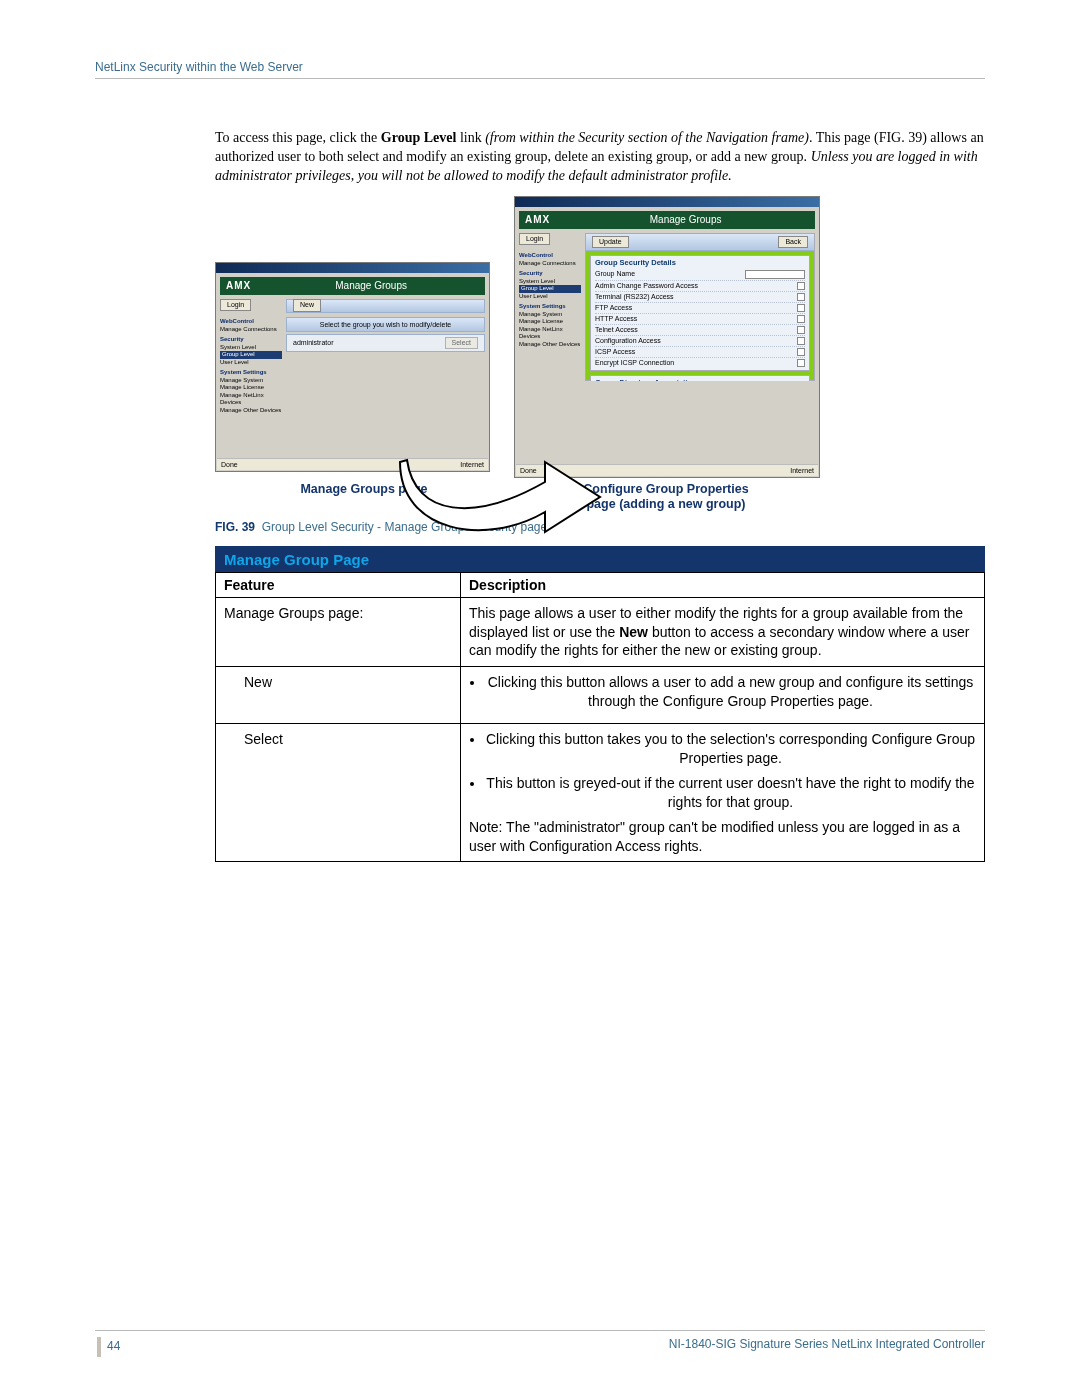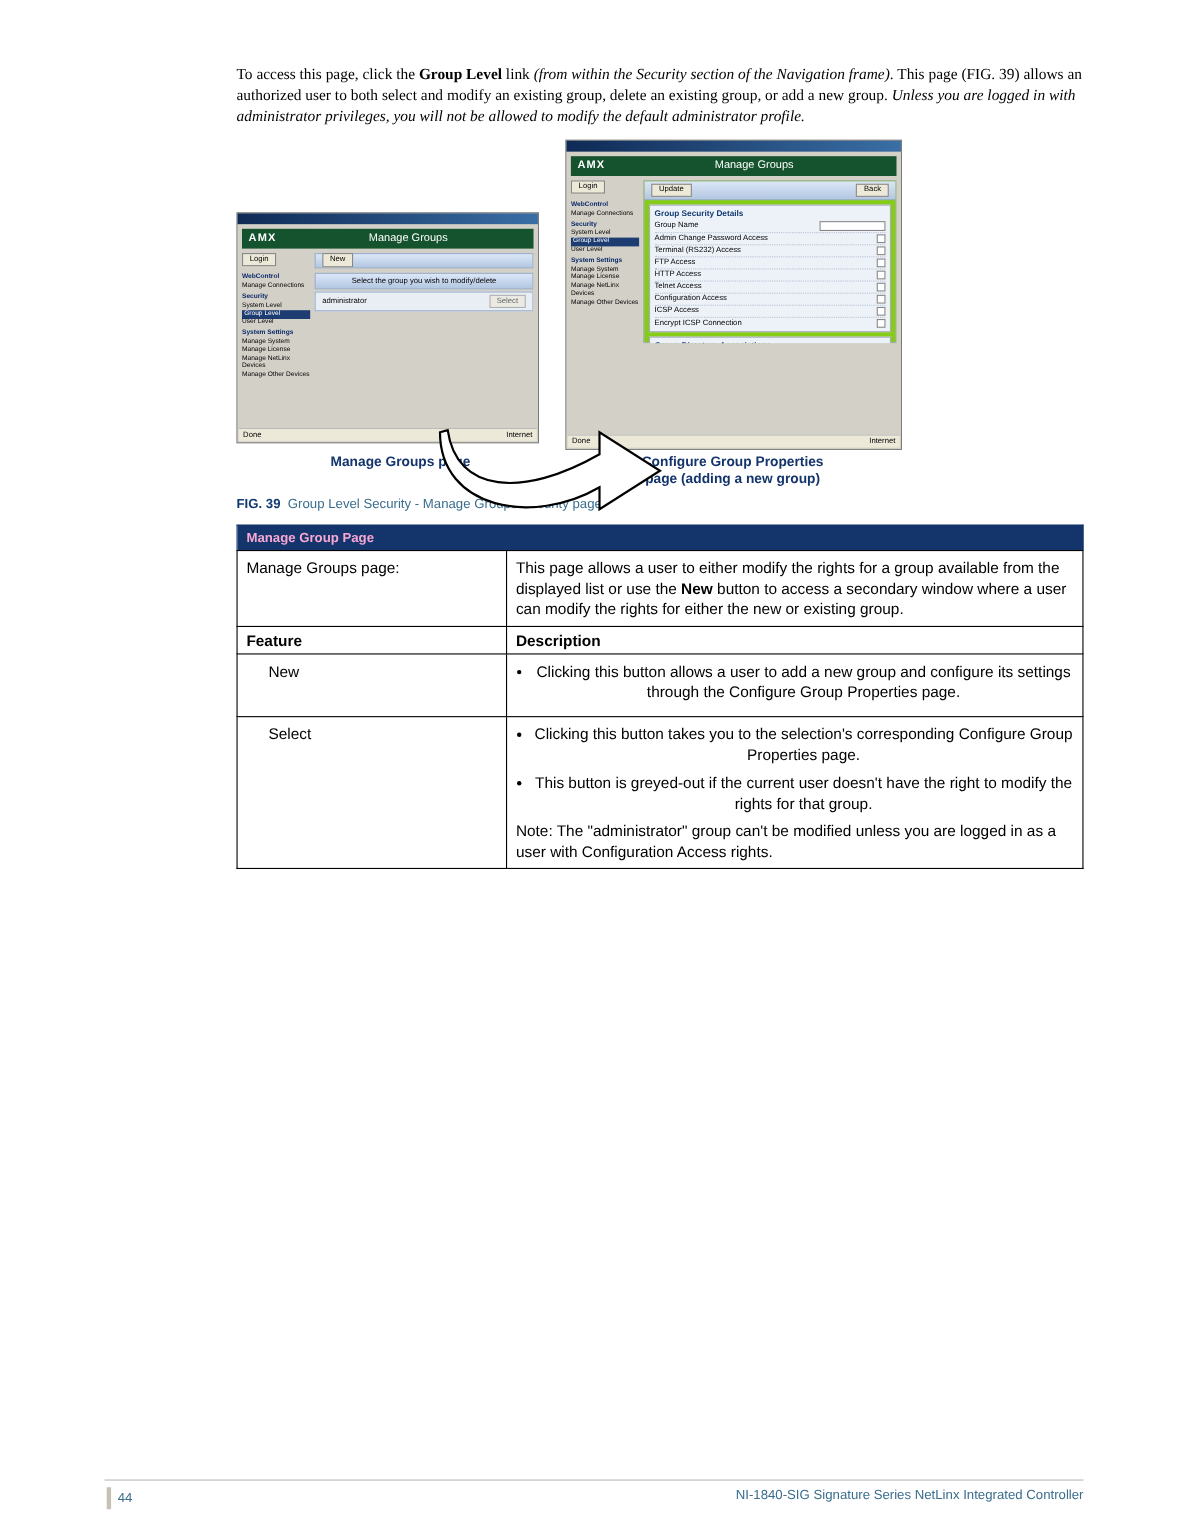--- a/index.html
+++ b/index.html
@@ -191,28 +191,28 @@
   
   .tbl {
     width: 100%;
     border-collapse: collapse;
     font-family: Arial, sans-serif;
     font-size: 14px;
     margin-top: 2px;
   }
   .tbl th.title {
     background: #14356b;
-    color: #f9a8d4;
+    color: #0ea5e9;
     text-align: left;
     font-weight: bold;
     padding: 4px 8px;
     border: 1px solid #14356b;
     border-right:1px solid #14356b;
     border-bottom: 1px solid #000;
-    font-size:12px;
+    font-size:15px;
   }
   .tbl th.sub {
     background: #fff;
     text-align: left;
     font-weight: bold;
     padding: 4px 8px;
     border: 1px solid #000;
   }
   .tbl td {
     border: 1px solid #000;
@@ -222,21 +222,21 @@
   }
   .tbl td.feat { width: 245px; }
   .tbl .indent { padding-left: 20px; }
   .tbl ul { margin:0; padding-left: 16px; text-align: center; }
   .tbl ul li { margin-bottom:6px; }
   .tbl p { margin:0; }
 
   
   .footer {
     position: absolute;
-    bottom: 25px;
+    bottom: 40px;
     left: 95px;
     right: 95px;
     border-top: 1px solid #b9b9b9;
     padding-top: 6px;
     display: flex;
     align-items: flex-start;
     font-size: 12px;
     color: #3a6d8e;
   }
   .footer .pgnum {
@@ -254,20 +254,21 @@
   .footer .doc {
     flex:1;
     text-align:right;
   }
 </style>
 </head>
 <body>
 
 <div class="page">
 
+  <div class="running-head">NetLinx Security within the Web Server</div>
 
   <div class="content">
 
 
     <p class="body-p">
       <span>To access this page, click the </span><b>Group Level</b><span> link </span><i>(from within the Security section of the Navigation frame)</i><span>. This page (FIG. 39) allows an authorized user to both select and modify an existing group, delete an existing group, or add a new group. </span><i>Unless you are logged in with administrator privileges, you will not be allowed to modify the default administrator profile.</i>
     </p>
 
     <div class="fig-wrap" style="position:relative;">
       <div class="fig-panels">
@@ -410,28 +411,28 @@
       <span class="lbl">FIG. 39</span>
       &nbsp;<span>Group Level Security - Manage Groups Security page</span>
     </div>
 
     <table class="tbl">
       <tbody>
           <tr>
             <th class="title" colspan="2">Manage Group Page</th>
           </tr>
       <tr>
+        <th class="sub">Feature</th>
+        <th class="sub">Description</th>
+      </tr>
+      <tr>
         <td class="feat">Manage Groups page:</td>
         <td>
           <span>This page allows a user to either modify the rights for a group available from the displayed list or use the </span><b>New</b><span> button to access a secondary window where a user can modify the rights for either the new or existing group.</span>
         </td>
-      </tr>
-      <tr>
-        <th class="sub">Feature</th>
-        <th class="sub">Description</th>
       </tr>
       <tr>
         <td class="feat"><span class="indent">New</span></td>
         <td>
           <ul>
                 <li>Clicking this button allows a user to add a new group and configure its settings through the Configure Group Properties page.</li>
               </ul>
         </td>
       </tr>
       <tr>

